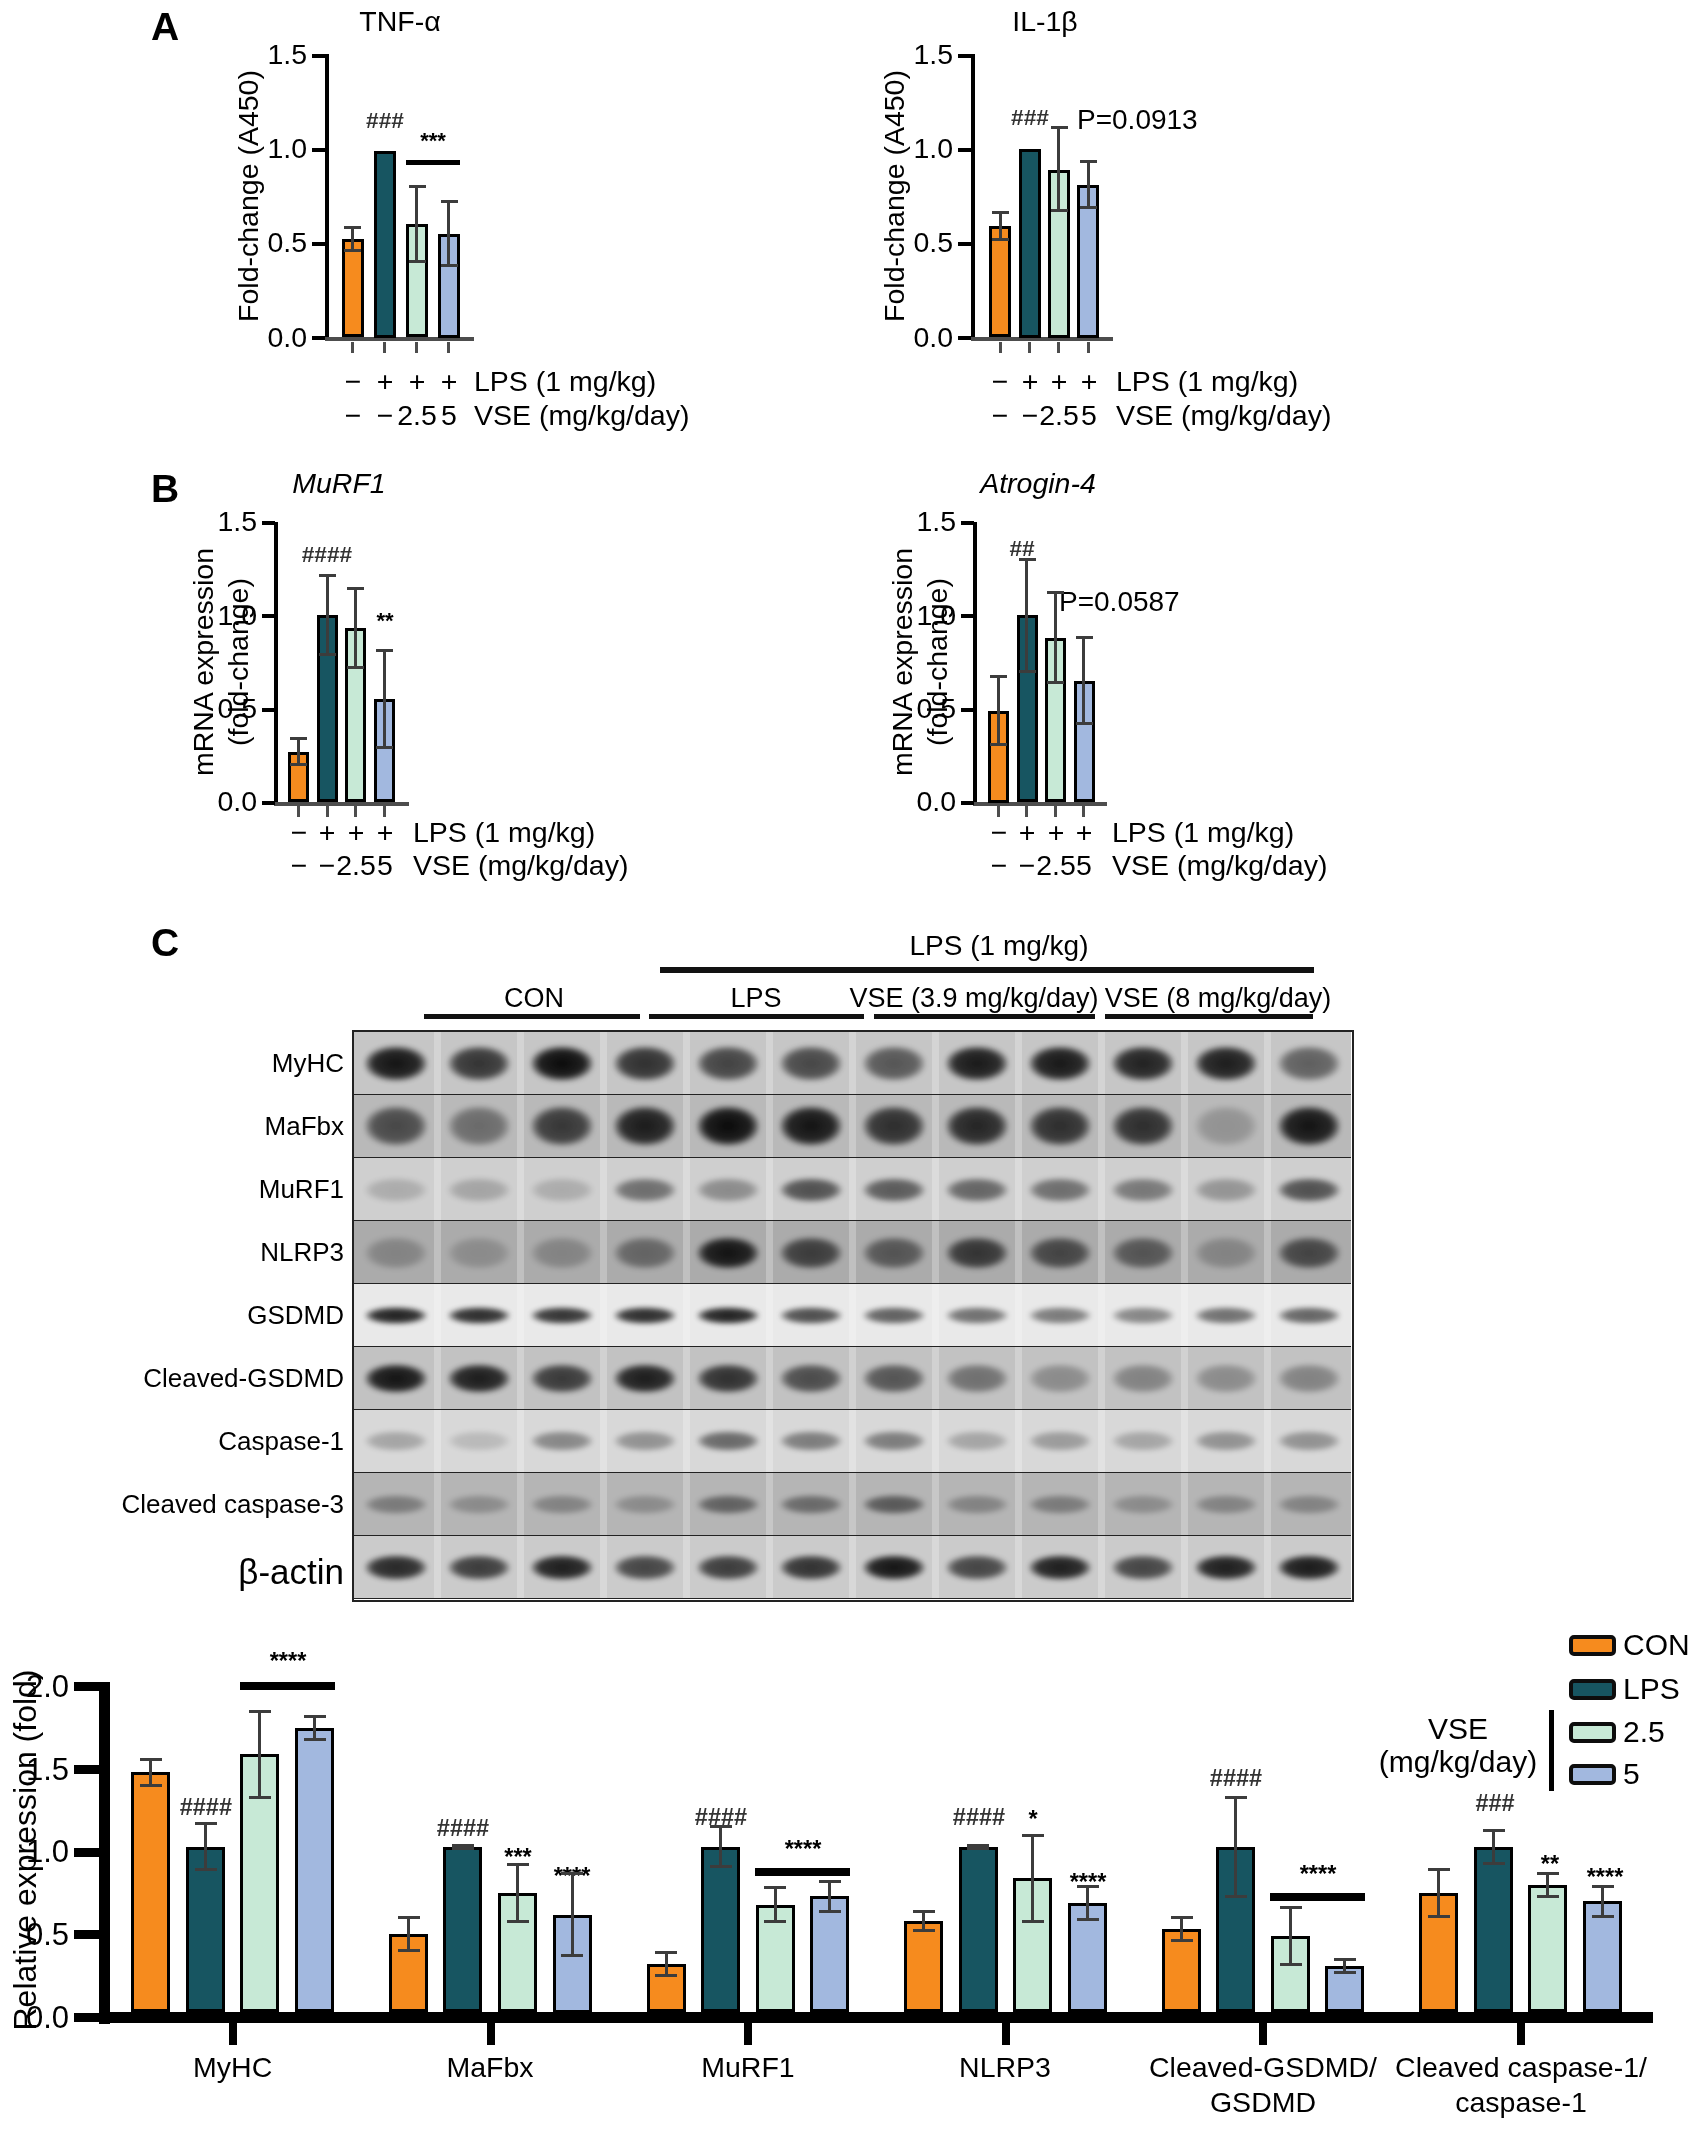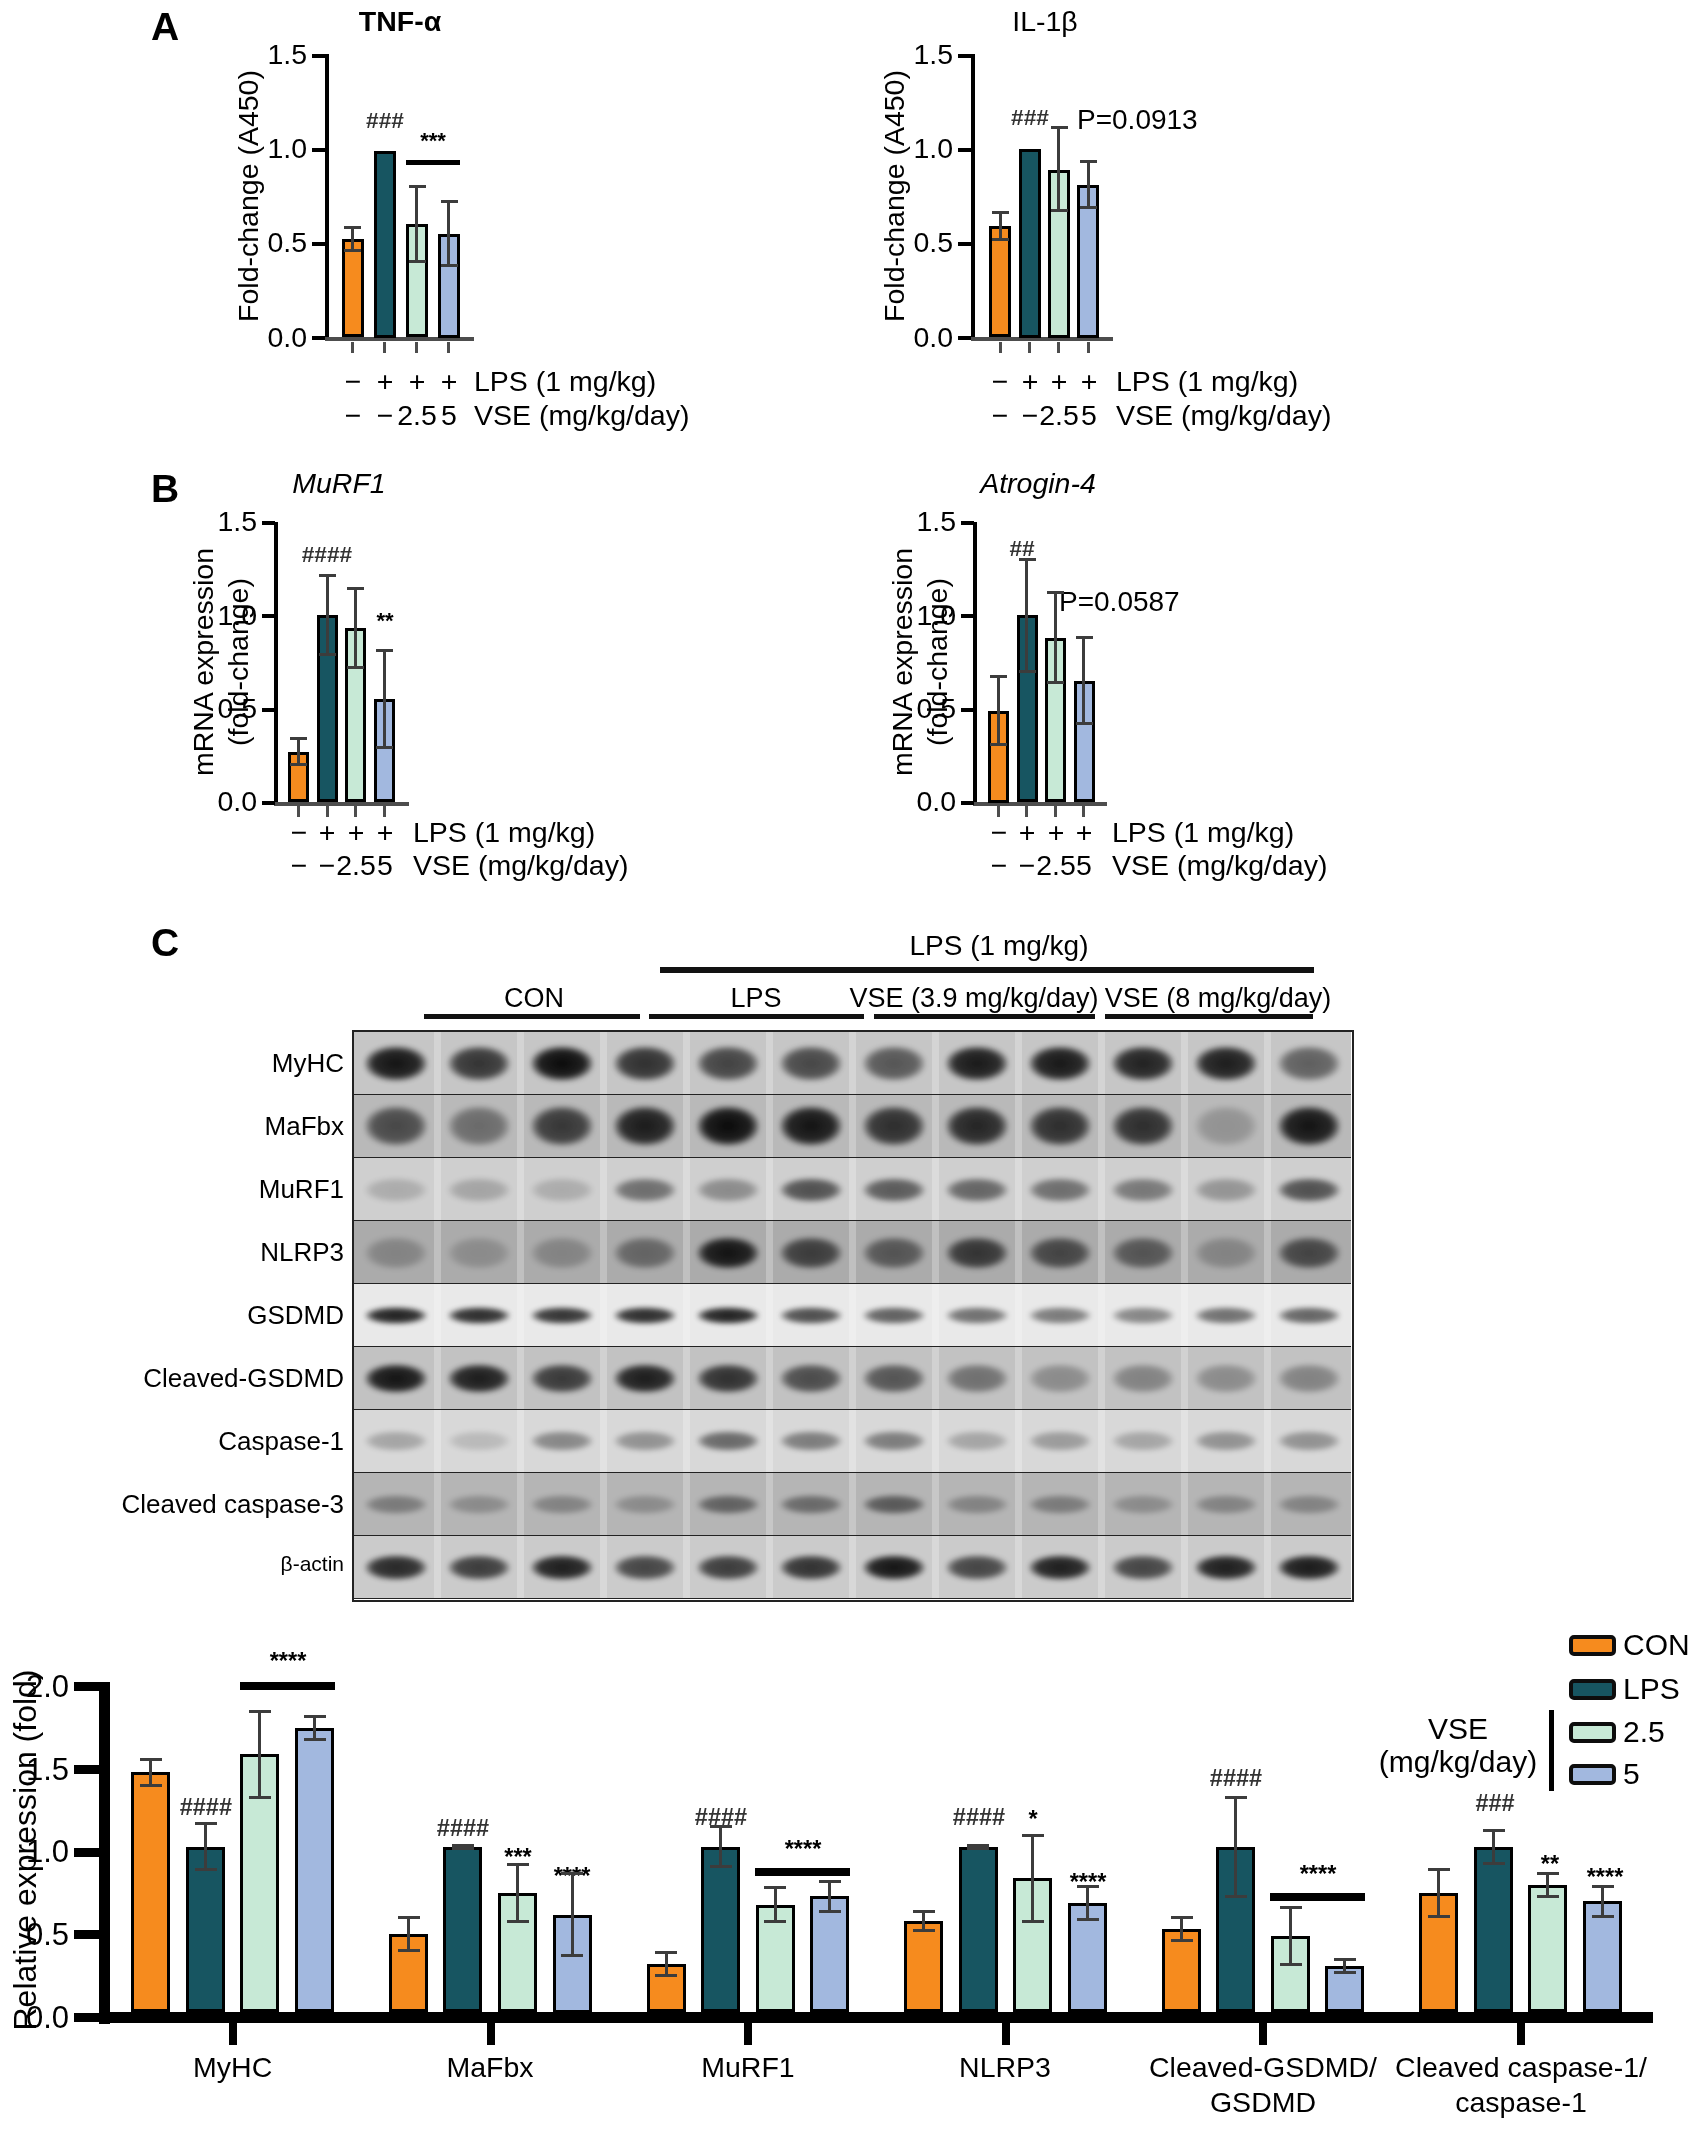--- a/index.html
+++ b/index.html
@@ -37,21 +37,21 @@
         <div class="abs" style="left: 406px; top: 224px; width: 22px; height: 113px; background: rgb(199, 233, 214); border: 3.4px solid rgb(0, 0, 0); box-sizing: border-box; z-index: 4;"></div>
         <div class="abs" style="left: 415px; top: 186px; width: 3.4px; height: 75px; background: rgb(60, 60, 60); z-index: 6;"></div>
         <div class="abs" style="left: 409px; top: 185px; width: 17px; height: 3.4px; background: rgb(60, 60, 60); z-index: 6;"></div>
         <div class="abs" style="left: 409px; top: 260px; width: 17px; height: 3.4px; background: rgb(60, 60, 60); z-index: 6;"></div>
         <div class="abs" style="left: 415px; top: 342px; width: 3.4px; height: 11px; background: rgb(77, 77, 77);"></div>
         <div class="abs" style="left: 438px; top: 234px; width: 22px; height: 104px; background: rgb(162, 184, 223); border: 3.4px solid rgb(0, 0, 0); box-sizing: border-box; z-index: 4;"></div>
         <div class="abs" style="left: 447px; top: 202px; width: 3.4px; height: 64px; background: rgb(60, 60, 60); z-index: 6;"></div>
         <div class="abs" style="left: 441px; top: 200px; width: 17px; height: 3.4px; background: rgb(60, 60, 60); z-index: 6;"></div>
         <div class="abs" style="left: 441px; top: 264px; width: 17px; height: 3.4px; background: rgb(60, 60, 60); z-index: 6;"></div>
         <div class="abs" style="left: 447px; top: 342px; width: 3.4px; height: 11px; background: rgb(77, 77, 77);"></div>
-        <div class="abs" style="left: 190px; top: 5px; width: 420px; text-align: center; font-size: 28.5px; font-style: normal; font-weight: bold; letter-spacing: normal; color: rgb(0, 0, 0);">TNF-α</div>
+        <div class="abs" style="left: 190px; top: 5px; width: 420px; text-align: center; font-size: 28.5px; font-style: normal; font-weight: normal; letter-spacing: normal; color: rgb(0, 0, 0);">TNF-α</div>
         <div class="abs" style="left: 248px; top: 196px; width: 0px; height: 0px;">
           <div style="position: absolute; white-space: nowrap; transform: translate(-50%, -50%) rotate(-90deg); font-size: 28.5px; font-weight: normal;">Fold-change (A450)</div>
         </div>
         <div class="abs" style="left: 143px; top: 365px; width: 420px; text-align: center; font-size: 28.5px; font-style: normal; font-weight: normal; letter-spacing: normal; color: rgb(0, 0, 0);">−</div>
         <div class="abs" style="left: 175px; top: 365px; width: 420px; text-align: center; font-size: 28.5px; font-style: normal; font-weight: normal; letter-spacing: normal; color: rgb(0, 0, 0);">+</div>
         <div class="abs" style="left: 207px; top: 365px; width: 420px; text-align: center; font-size: 28.5px; font-style: normal; font-weight: normal; letter-spacing: normal; color: rgb(0, 0, 0);">+</div>
         <div class="abs" style="left: 239px; top: 365px; width: 420px; text-align: center; font-size: 28.5px; font-style: normal; font-weight: normal; letter-spacing: normal; color: rgb(0, 0, 0);">+</div>
         <div class="abs" style="left: 474px; top: 365px; font-size: 28.5px; white-space: nowrap;">LPS (1 mg/kg)</div>
         <div class="abs" style="left: 143px; top: 399px; width: 420px; text-align: center; font-size: 28.5px; font-style: normal; font-weight: normal; letter-spacing: normal; color: rgb(0, 0, 0);">−</div>
         <div class="abs" style="left: 175px; top: 399px; width: 420px; text-align: center; font-size: 28.5px; font-style: normal; font-weight: normal; letter-spacing: normal; color: rgb(0, 0, 0);">−</div>
@@ -448,21 +448,21 @@
         <div style="position: absolute; left: 910px; top: 0px; width: 6.7px; height: 63px; background: rgba(255, 255, 255, 0.25);"></div>
       </div>
       <div class="abs" style="left: 0px; top: 1048px; width: 344px; text-align: right; font-size: 26px; white-space: nowrap;">MyHC</div>
       <div class="abs" style="left: 0px; top: 1111px; width: 344px; text-align: right; font-size: 26px; white-space: nowrap;">MaFbx</div>
       <div class="abs" style="left: 0px; top: 1174px; width: 344px; text-align: right; font-size: 26px; white-space: nowrap;">MuRF1</div>
       <div class="abs" style="left: 0px; top: 1237px; width: 344px; text-align: right; font-size: 26px; white-space: nowrap;">NLRP3</div>
       <div class="abs" style="left: 0px; top: 1300px; width: 344px; text-align: right; font-size: 26px; white-space: nowrap;">GSDMD</div>
       <div class="abs" style="left: 0px; top: 1363px; width: 344px; text-align: right; font-size: 26px; white-space: nowrap;">Cleaved-GSDMD</div>
       <div class="abs" style="left: 0px; top: 1426px; width: 344px; text-align: right; font-size: 26px; white-space: nowrap;">Caspase-1</div>
       <div class="abs" style="left: 0px; top: 1489px; width: 344px; text-align: right; font-size: 26px; white-space: nowrap;">Cleaved caspase-3</div>
-      <div class="abs" style="left: 0px; top: 1552px; width: 344px; text-align: right; font-size: 21px; white-space: nowrap;">β-actin</div>
+      <div class="abs" style="left: 0px; top: 1552px; width: 344px; text-align: right; font-size: 35px; white-space: nowrap;">β-actin</div>
     </div>
   <div class="abs" id="bottom-layer" style="left:0;top:0;">
       <div class="abs" style="left: 99px; top: 1682px; width: 11px; height: 342px; background: rgb(0, 0, 0);"></div>
       <div class="abs" style="left: 99px; top: 2012px; width: 1554px; height: 11px; background: rgb(0, 0, 0);"></div>
       <div class="abs" style="left: 74px; top: 2013px; width: 25px; height: 9.2px; background: rgb(0, 0, 0);"></div>
       <div class="abs" style="left: -15px; top: 2000px; width: 84px; text-align: right; font-size: 31px;">0.0</div>
       <div class="abs" style="left: 74px; top: 1930px; width: 25px; height: 9.2px; background: rgb(0, 0, 0);"></div>
       <div class="abs" style="left: -15px; top: 1917px; width: 84px; text-align: right; font-size: 31px;">0.5</div>
       <div class="abs" style="left: 74px; top: 1848px; width: 25px; height: 9.2px; background: rgb(0, 0, 0);"></div>
       <div class="abs" style="left: -15px; top: 1834px; width: 84px; text-align: right; font-size: 31px;">1.0</div>

